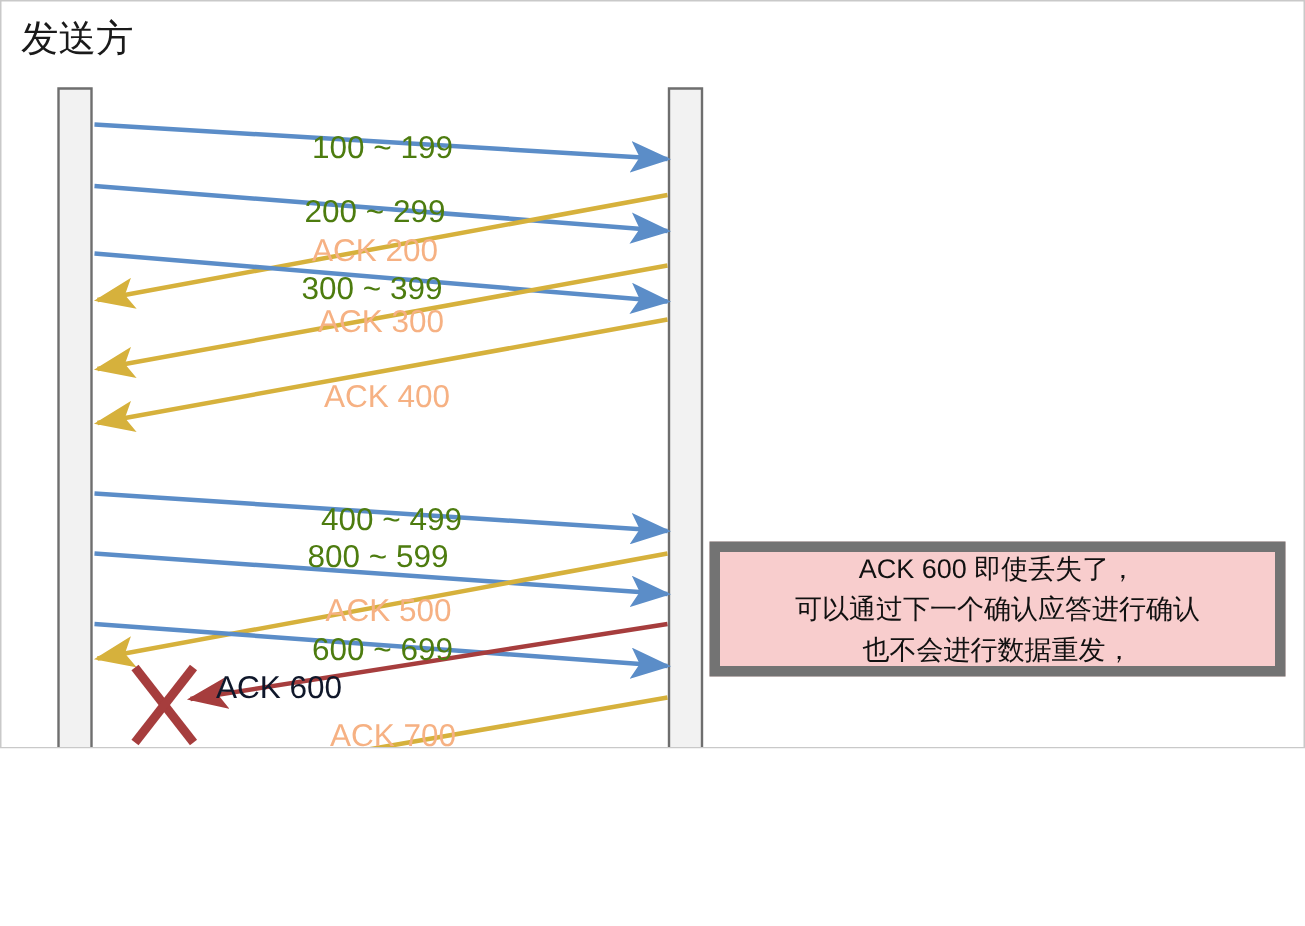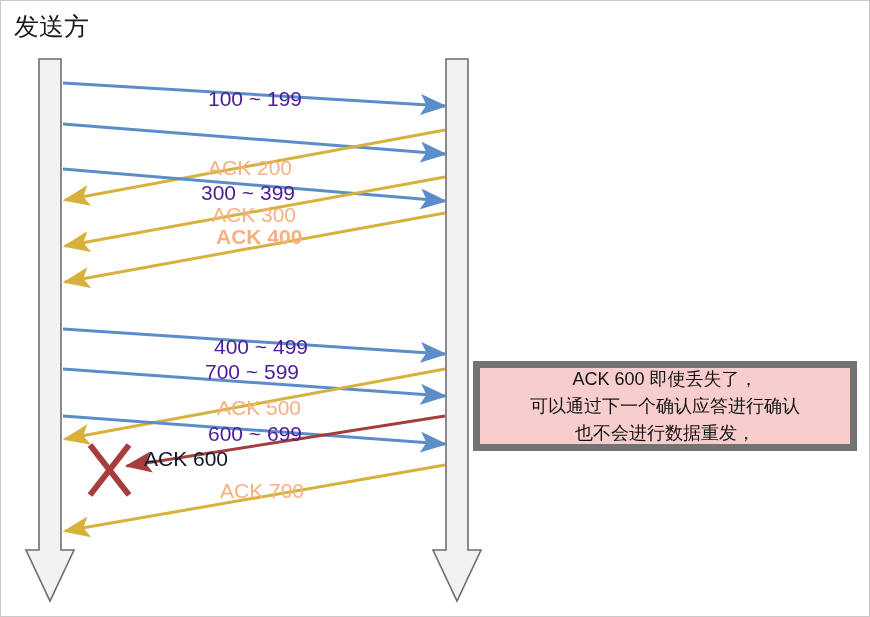--- a/index.html
+++ b/index.html
@@ -6,21 +6,21 @@
     margin: 0;
     padding: 0;
     background: #ffffff;
   }
   body {
     font-family: "Liberation Sans", "DejaVu Sans", sans-serif;
   }
   #canvas {
     position: relative;
     width: 870px;
-    height: 617px;
+    height: 499px;
     background: #ffffff;
     overflow: hidden;
     box-sizing: border-box;
     border: 1px solid #c9c9c9;
   }
   .actor-title {
     position: absolute;
     font-size: 25px;
     line-height: 30px;
     color: #1a1a1a;
@@ -32,21 +32,21 @@
 
   .lifeline { position: absolute; }
 
   .msg-label {
     position: absolute;
     font-size: 21px;
     line-height: 24px;
     white-space: nowrap;
     font-family: "Liberation Sans", "DejaVu Sans", sans-serif;
   }
-  .label-data { color: #4c1d95; }
+  .label-data { color: #4d7c0f; }
   .label-ack  { color: #f6b183; }
   .label-lost { color: #0f172a; }
 
   #note-box {
     position: absolute;
     left: 472px;
     top: 360px;
     width: 384px;
     height: 90px;
     background: #f8cdcd;
@@ -113,27 +113,28 @@
 
     <line x1="444" y1="464" x2="64" y2="530" stroke="#d6b13c" stroke-width="3" marker-end="url(#ah-ack)"></line>
 
     <g>
       <line x1="89" y1="444" x2="128" y2="494" stroke="#a63d3d" stroke-width="6"></line>
       <line x1="128" y1="444" x2="89" y2="494" stroke="#a63d3d" stroke-width="6"></line>
     </g>
   </svg>
 
   <div class="msg-label label-data" style="left:207px; top:86px;">100 ~ 199</div>
+  <div class="msg-label label-data" style="left:202px; top:129px;">200 ~ 299</div>
   <div class="msg-label label-ack" style="left:207px; top:155px;">ACK 200</div>
   <div class="msg-label label-data" style="left:200px; top:180px;">300 ~ 399</div>
   <div class="msg-label label-ack" style="left:211px; top:202px;">ACK 300</div>
-  <div class="msg-label label-ack" style="left:215px; top:224px;font-weight:bold;">ACK 400</div>
+  <div class="msg-label label-ack" style="left:215px; top:252px;">ACK 400</div>
 
   <div class="msg-label label-data" style="left:213px; top:334px;">400 ~ 499</div>
-  <div class="msg-label label-data" style="left:204px; top:359px;">700 ~ 599</div>
+  <div class="msg-label label-data" style="left:204px; top:359px;">800 ~ 599</div>
   <div class="msg-label label-ack" style="left:216px; top:395px;">ACK 500</div>
   <div class="msg-label label-data" style="left:207px; top:421px;">600 ~ 699</div>
   <div class="msg-label label-lost" style="left:143px; top:446px;">ACK 600</div>
   <div class="msg-label label-ack" style="left:219px; top:478px;">ACK 700</div>
 
   <div id="note-box">
     <div>ACK 600 即使丢失了，</div>
     <div>可以通过下一个确认应答进行确认</div>
     <div>也不会进行数据重发，</div>
   </div>

